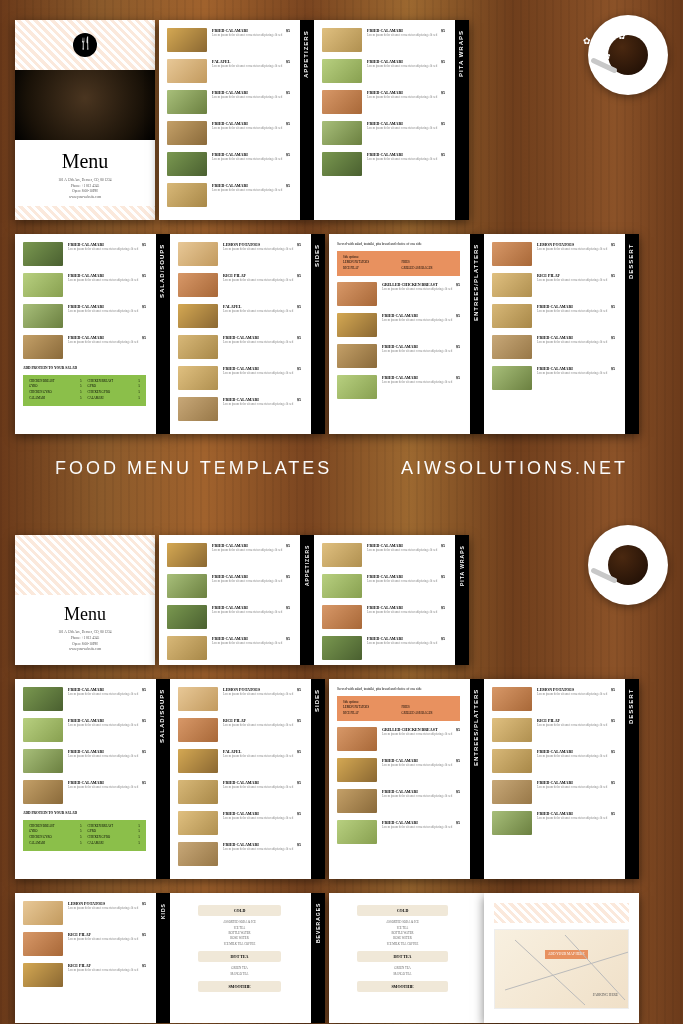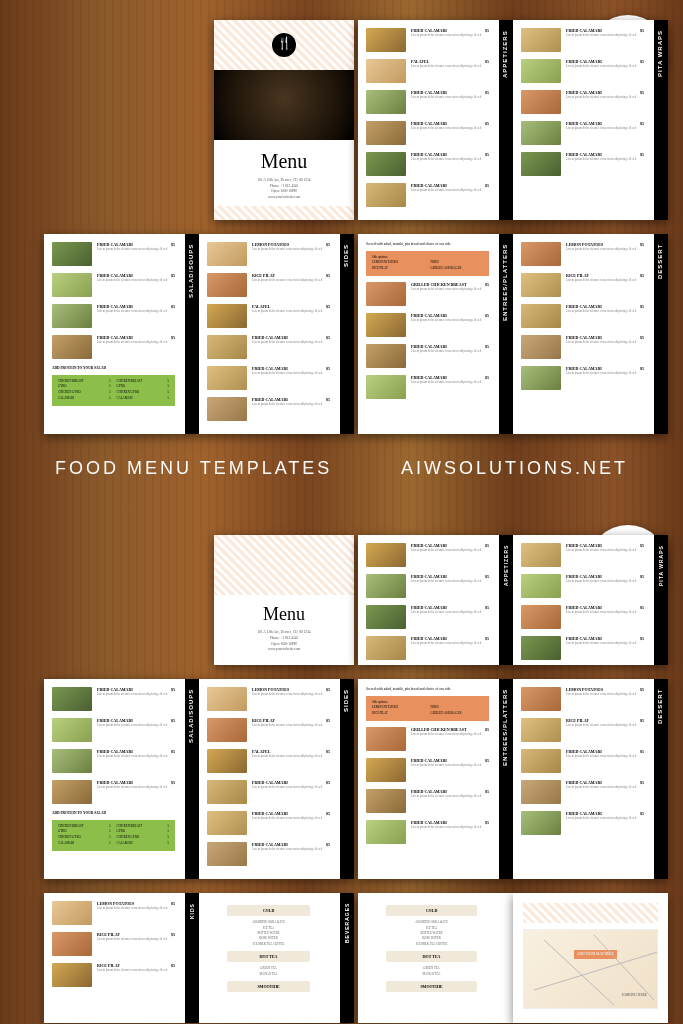--- a/index.html
+++ b/index.html
@@ -13,21 +13,21 @@
     background: linear-gradient(90deg, #6b3a1a 0%, #8b5a2b 15%, #a0622d 30%, #7a4520 45%, #9c6830 60%, #6f3e1c 75%, #8b5228 90%, #6b3a1a 100%);
     padding: 20px 15px;
     position: relative;
   }
   .wood-section::before {
     content:"";
     position:absolute; inset:0;
     background: repeating-linear-gradient(90deg, rgba(0,0,0,0.05) 0 2px, transparent 2px 8px);
     pointer-events:none;
   }
-  .row { display: flex; gap: 4px; margin-bottom: 14px; position:relative;justify-content:flex-end; }
+  .row { display: flex; gap: 4px; margin-bottom: 14px; position:relative; }
   .page {
     background: #fff;
     box-shadow: 0 3px 10px rgba(0,0,0,0.5);
     font-size: 4px;
     line-height: 1.3;
     position: relative;
     flex-shrink: 0;
   }
   .cover { width: 140px; height: 200px; display:flex; flex-direction:column; }
   .cover-pattern { height: 50px; background: repeating-linear-gradient(45deg, #fbe9dc 0 3px, #fff 3px 6px); display:flex; align-items:center; justify-content:center; }

